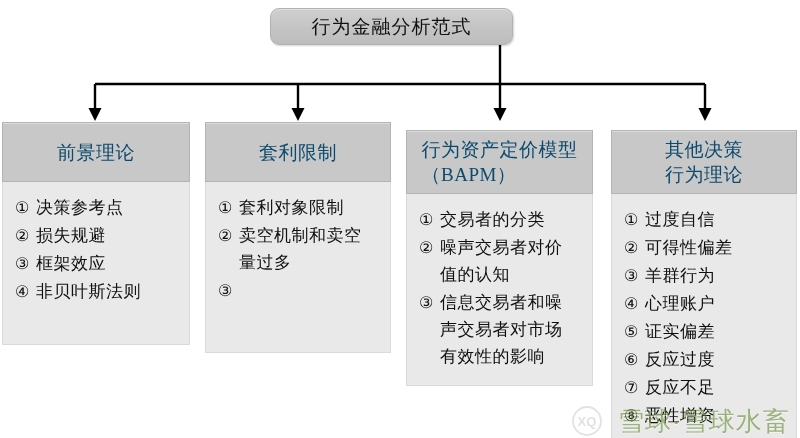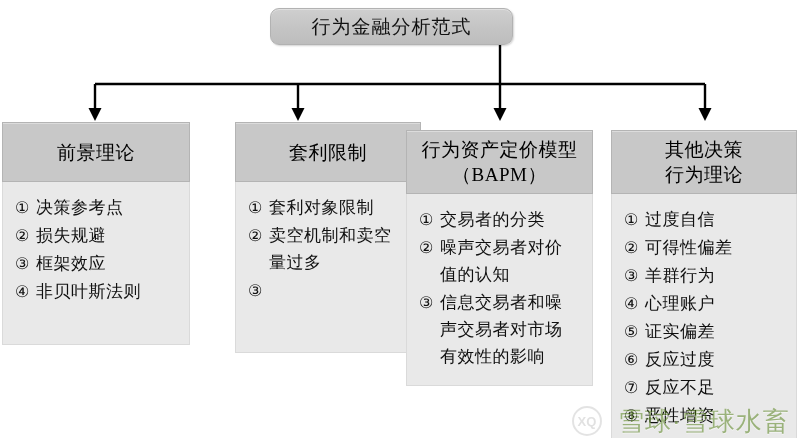--- a/index.html
+++ b/index.html
@@ -55,22 +55,21 @@
     box-sizing: border-box;
   }
   .col-header {
     box-sizing: border-box;
     background: #c8c8c8;
     border: 1px solid #b4b4b4;
     box-shadow: inset 0 1px 0 #dcdcdc;
     display: flex;
     align-items: center;
     justify-content: center;
-    text-align: center;
-    color: #000000;
+    color: #0c4a6e;
   }
   .col-header .htext {
     font-size: 19px;
     line-height: 25px;
     letter-spacing: 0.5px;
     white-space: pre-line;
   }
   .col-body {
     box-sizing: border-box;
     background: #e9e9e9;
@@ -93,21 +92,21 @@
     font-size: 16px;
   }
   .item .itext {
     flex: 1 1 auto;
     letter-spacing: 0.5px;
     white-space: pre-line;
   }
 
   
   #col-0 { left: 2px;   top: 122px; width: 188px; }
-  #col-1 { left: 205px; top: 122px; width: 186px; margin-left: 30px; }
+  #col-1 { left: 205px; top: 122px; width: 186px; }
   #col-2 { left: 406px; top: 122px; width: 187px; }
   #col-3 { left: 611px; top: 122px; width: 186px; }
 
   #col-0 .col-header, #col-1 .col-header { height: 60px; }
   #col-2 .col-header, #col-3 .col-header { height: 64px; margin-top: 8px; }
 
   #col-0 .col-body { height: 163px; }
   #col-1 .col-body { height: 171px; }
   #col-2 .col-body { height: 192px; }
   #col-3 .col-body { height: 252px; }

